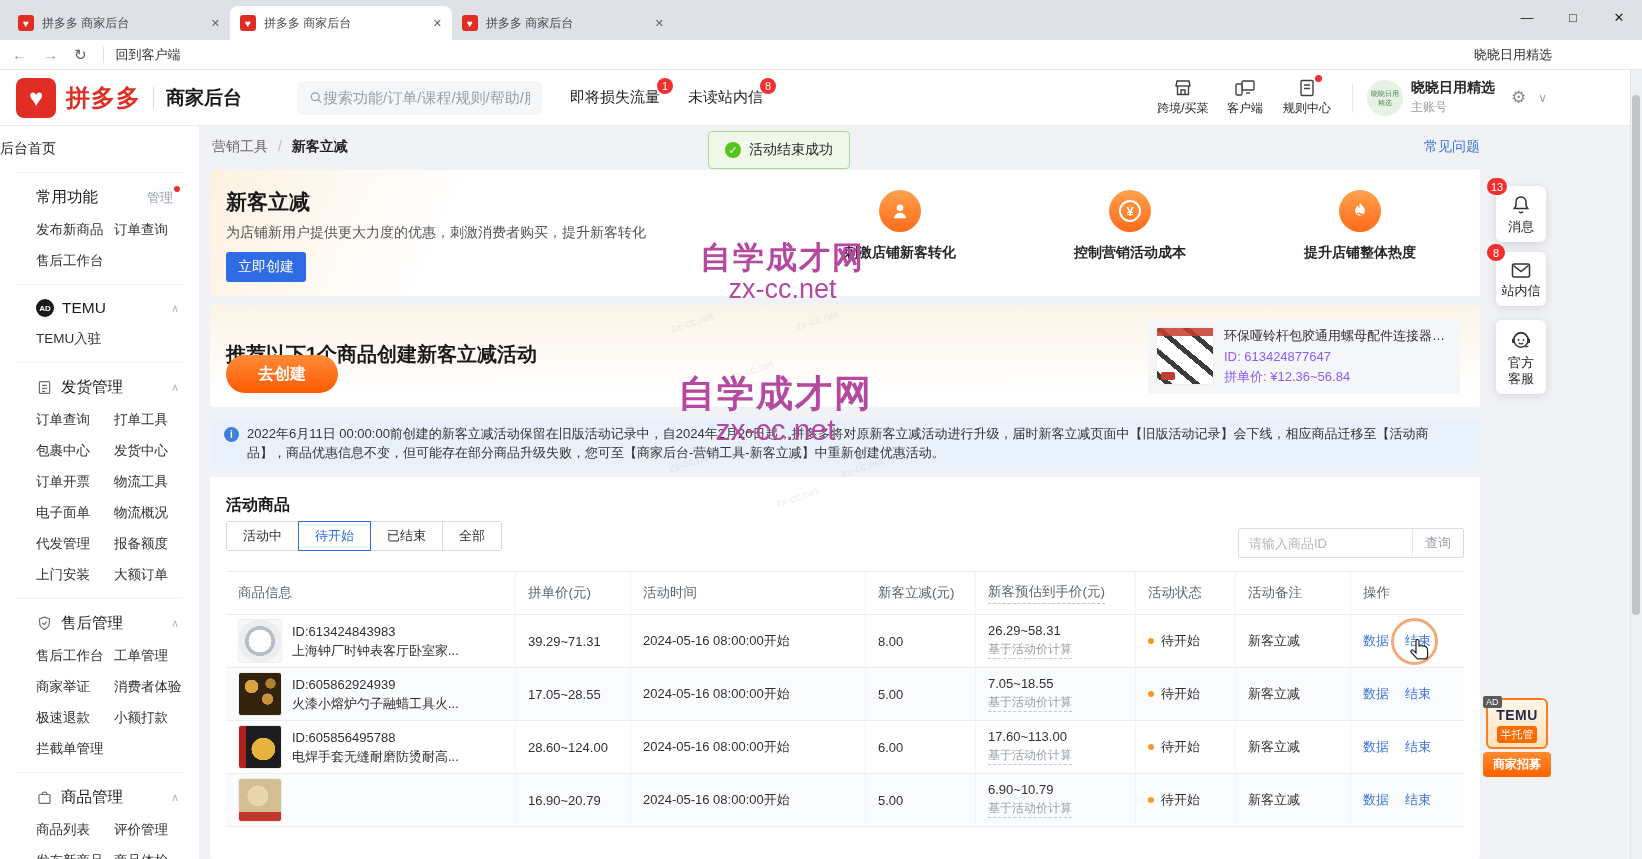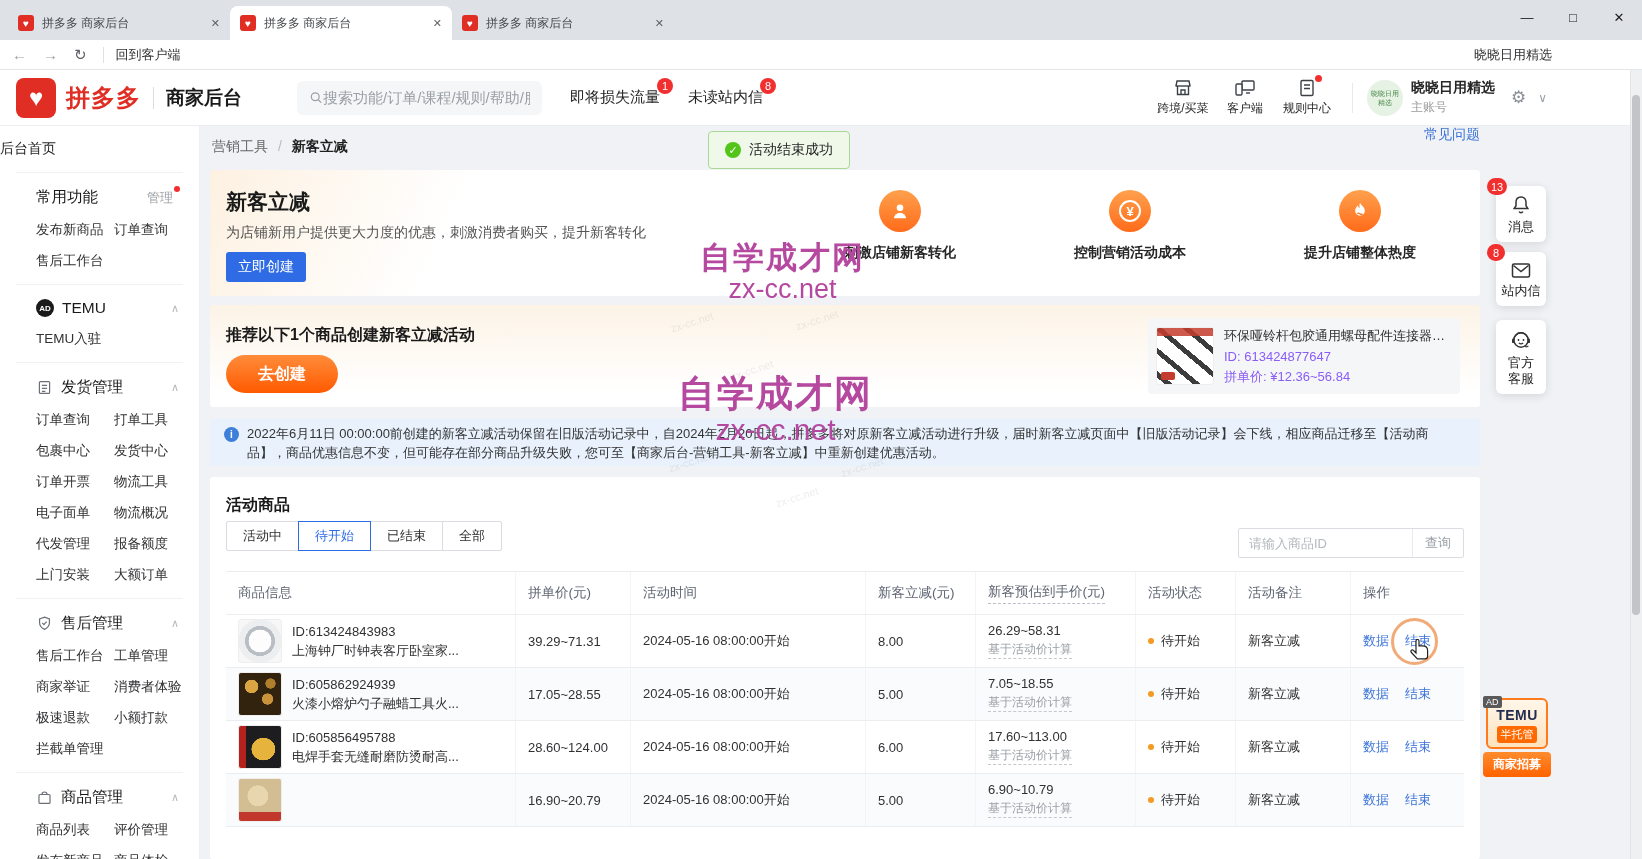--- a/index.html
+++ b/index.html
@@ -61,39 +61,39 @@
   .temu-ad-ico { width:18px; height:18px; border-radius:50%; background:#1a1a1a; color:#fff; font-size:8px; font-weight:bold; display:flex; align-items:center; justify-content:center; }
   .sb-grid { display:grid; grid-template-columns:78px auto; row-gap:13px; padding-left:36px; font-size:13.5px; color:#303133; margin-bottom:1px; }
   .sb-grid span { white-space:nowrap; cursor:default; }
 
   
   .content { position:absolute; left:200px; top:126px; right:0; bottom:0; }
   .breadcrumb { position:absolute; left:12px; top:12px; font-size:14px; }
   .bc-parent { color:#666; }
   .bc-sep { color:#bbb; margin:0 6px; }
   .bc-cur { color:#1f1f1f; font-weight:bold; }
-  .faq { position:absolute; right:162px; top:0; font-size:14px; color:#3d74d9; }
+  .faq { position:absolute; right:162px; top:12px; font-size:14px; color:#3d74d9; }
 
   .toast { position:absolute; left:508px; top:5px; height:38px; background:#f0f9e9; border:1px solid #a9d795; border-radius:4px; display:flex; align-items:center; padding:0 16px; z-index:30; }
   .toast-ico { width:16px; height:16px; border-radius:50%; background:#52c41a; color:#fff; font-size:11px; display:flex; align-items:center; justify-content:center; margin-right:8px; }
   .toast-txt { font-size:14px; color:#262626; }
 
   .card { position:absolute; left:10px; width:1270px; background:#fff; border-radius:3px; }
   .banner { top:44px; height:126px; background:linear-gradient(115deg,#fdf1e1 0%,#ffffff 20%); }
   .bn-title { position:absolute; left:16px; top:18px; font-size:21px; font-weight:bold; color:#1a1a1a; }
   .bn-desc { position:absolute; left:16px; top:54px; font-size:14px; color:#555; }
   .bn-cta { position:absolute; left:16px; top:82px; width:80px; height:30px; background:#2e6be5; border:none; border-radius:3px; color:#fff; font-size:14px; font-family:inherit; }
   .features { position:absolute; left:580px; right:10px; top:14px; display:flex; justify-content:space-between; }
   .feat { width:220px; text-align:center; }
   .feat-ico { width:42px; height:42px; margin:6px auto 0; border-radius:50%; background:linear-gradient(180deg,#ffa14d,#ff6b1a); display:flex; align-items:center; justify-content:center; }
   .feat-label { margin-top:12px; font-size:14px; font-weight:600; color:#262626; }
   .yen-ring { width:22px; height:22px; border:2px solid #fff; border-radius:50%; color:#fff; font-size:13px; font-weight:bold; display:flex; align-items:center; justify-content:center; }
 
   .recommend { top:179px; height:102px; background:linear-gradient(180deg,#fcf3e6 0%,#ffffff 85%); }
-  .rc-title { position:absolute; left:16px; top:20px; font-size:16px; font-weight:bold; color:#1a1a1a; }
+  .rc-title { position:absolute; left:16px; top:36px; font-size:20px; font-weight:bold; color:#1a1a1a; }
   .rc-cta { position:absolute; left:16px; top:50px; width:112px; height:38px; border:none; border-radius:19px; background:linear-gradient(180deg,#ff8c3a,#ff5a00); color:#fff; font-size:16px; font-weight:bold; font-family:inherit; }
   .rc-prod { position:absolute; right:20px; top:13px; width:312px; height:76px; background:#f5f6f8; border-radius:4px; display:flex; align-items:center; padding:8px; }
   .prod-img { width:58px; height:58px; flex:0 0 58px; border-radius:3px; background:
       linear-gradient(0deg, transparent 0 4px, transparent 4px) ,
       repeating-linear-gradient(40deg,#fff 0 5px,#3c3c3c 5px 10px,#fff 10px 18px);
       background-color:#fff; position:relative; overflow:hidden; border:1px solid #eee; }
   .prod-img::before { content:""; position:absolute; left:0; top:0; width:100%; height:8px; background:#c43c2e; opacity:.85; }
   .prod-img::after { content:""; position:absolute; left:4px; bottom:4px; width:14px; height:8px; background:#c43c2e; border-radius:2px; }
   .rc-info { margin-left:10px; overflow:hidden; }
   .rc-name { font-size:13px; color:#303133; white-space:nowrap; overflow:hidden; text-overflow:ellipsis; width:232px; }

